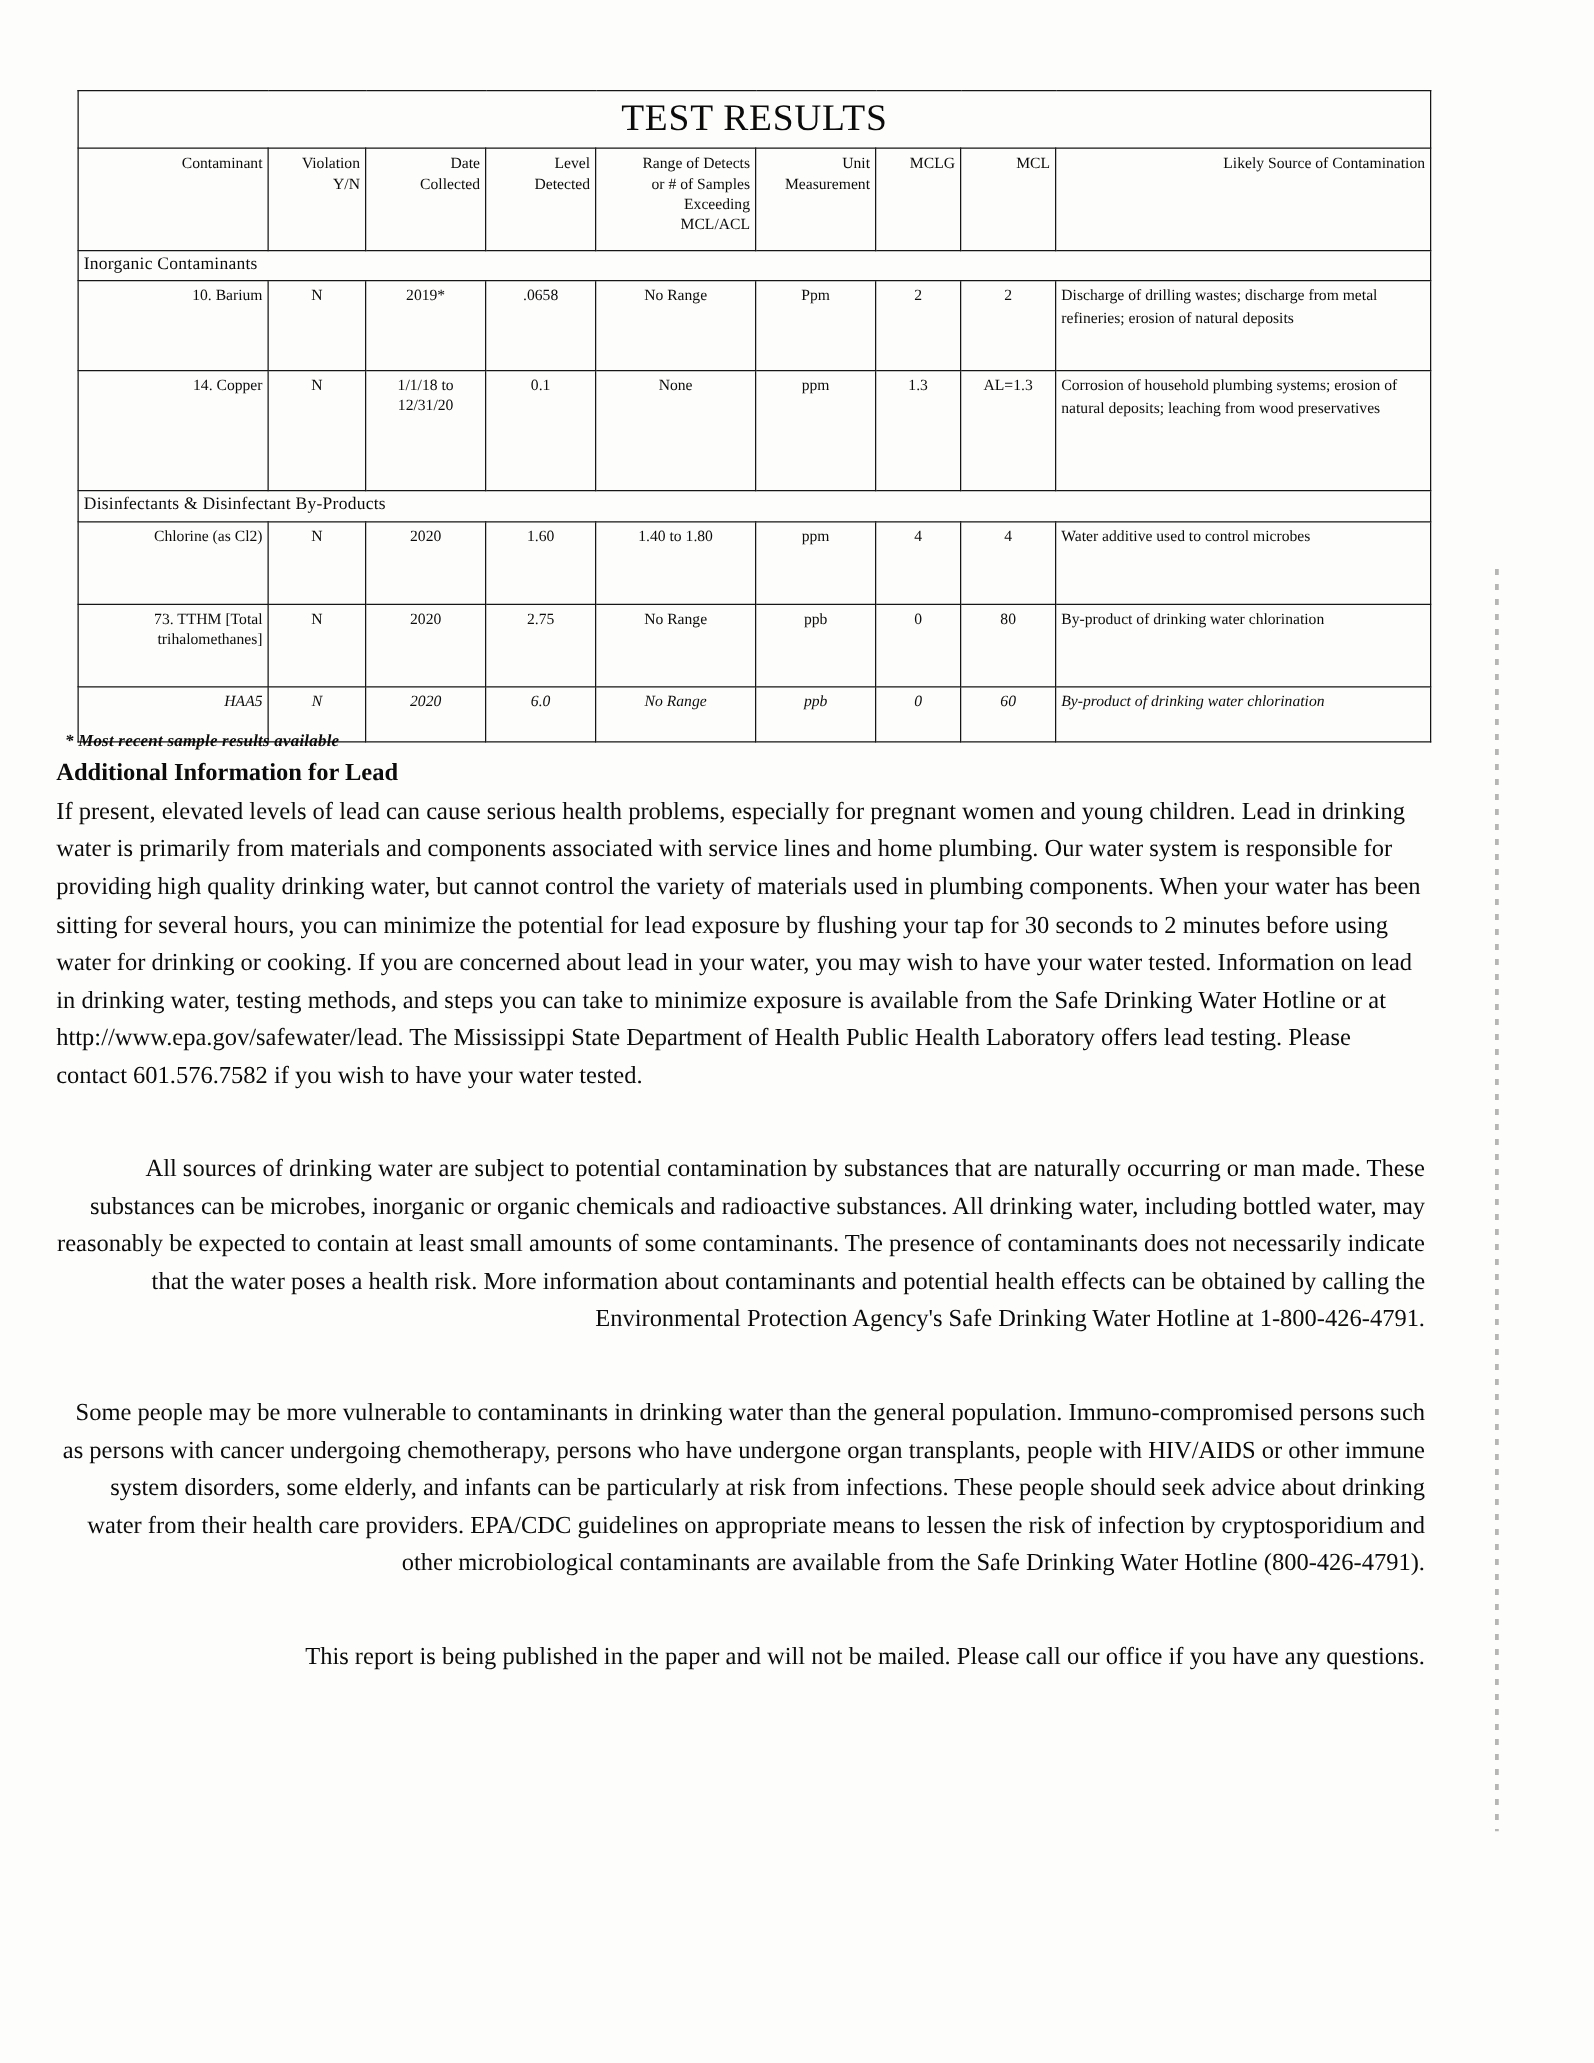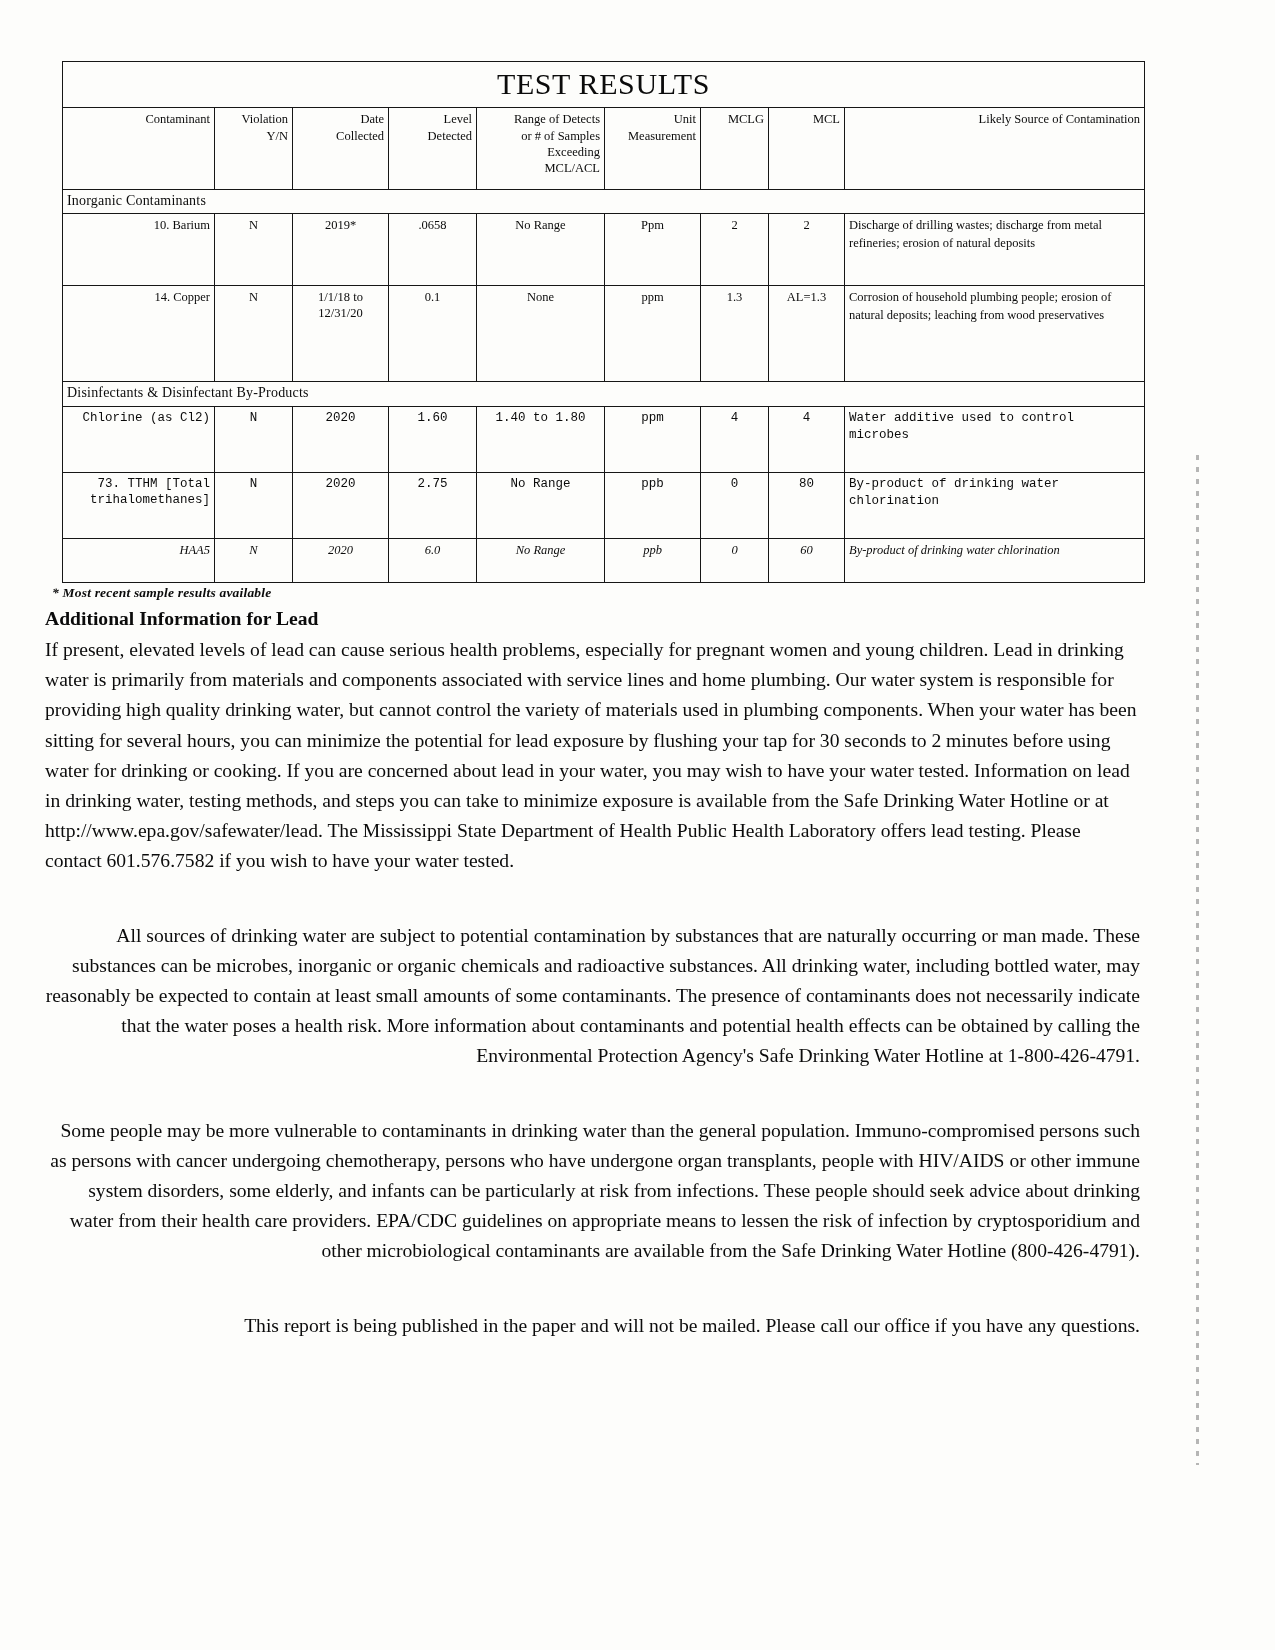--- a/index.html
+++ b/index.html
@@ -36,21 +36,21 @@
       #7b7b7b 0px, #7b7b7b 5px,
       rgba(255,255,255,0) 5px, rgba(255,255,255,0) 12px
     );
     opacity: .55;
   }
 
   
   .results-table-wrap {
     position: absolute;
     left: 62px;
-    top: 61px;
+    top: 72px;
     width: 1082px;
   }
   table.results {
     width: 100%;
     border-collapse: collapse;
     table-layout: fixed;
     font-size: 12.5px;
     line-height: 1.28;
   }
   table.results td, table.results th {
@@ -79,21 +79,21 @@
     padding: 3px 6px 5px 6px;
     line-height: 1.15;
     letter-spacing: .2px;
   }
   .c-name   { text-align: right;   padding-left: 6px; }
   .c-center { text-align: center; }
   .c-source { text-align: left;   padding-left: 8px; line-height: 1.42; }
 
   .r-tall   { height: 72px; }
   .r-xtall  { height: 96px; margin-left: 48px; }
-  .r-med    { height: 66px; font-family: Liberation Mono, monospace; }
+  .r-med    { height: 66px; }
   .r-short  { height: 44px; font-style: italic; }
 
   
   col.w-name   { width: 152px; }
   col.w-viol   { width: 78px;  }
   col.w-date   { width: 96px;  }
   col.w-level  { width: 88px;  }
   col.w-range  { width: 128px; }
   col.w-unit   { width: 96px;  }
   col.w-mclg   { width: 68px;  }
@@ -220,21 +220,21 @@
           <td class="c-center">N</td>
           <td class="c-center">
             <span>1/1/18 to</span><br>
             <span>12/31/20</span>
           </td>
           <td class="c-center">0.1</td>
           <td class="c-center">None</td>
           <td class="c-center">ppm</td>
           <td class="c-center">1.3</td>
           <td class="c-center">AL=1.3</td>
-          <td class="c-source">Corrosion of household plumbing people; erosion of natural deposits; leaching from wood preservatives</td>
+          <td class="c-source">Corrosion of household plumbing systems; erosion of natural deposits; leaching from wood preservatives</td>
         </tr>
 
         <tr>
           <td class="section-cell" colspan="9">Disinfectants &amp; Disinfectant By-Products</td>
         </tr>
 
         <tr class="r-med">
           <td class="c-name">Chlorine (as Cl2)</td>
           <td class="c-center">N</td>
           <td class="c-center">2020</td>

